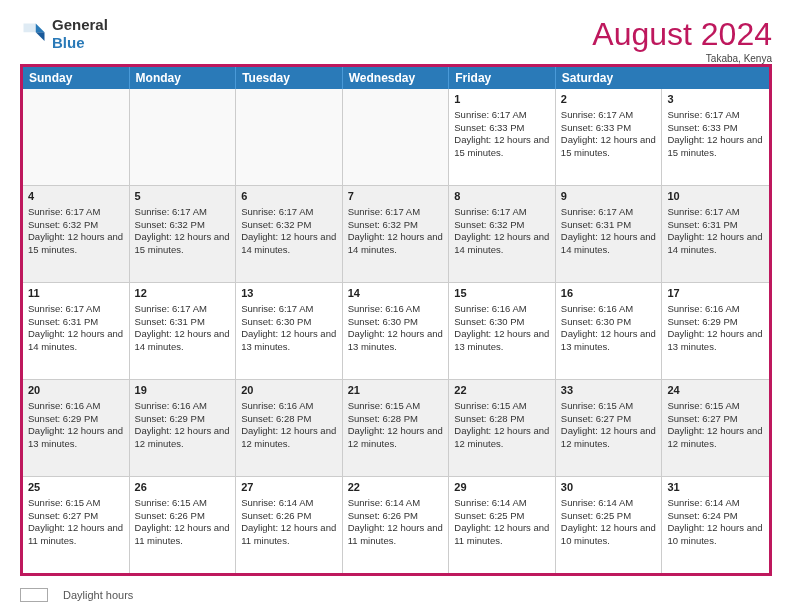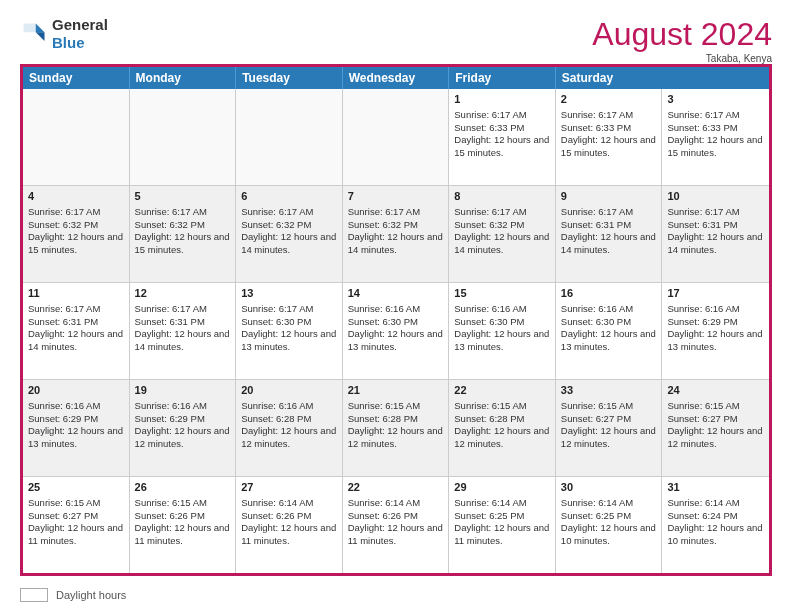--- a/index.html
+++ b/index.html
@@ -103,21 +103,21 @@
       font-weight: bold;
       color: #222;
       margin-bottom: 2px;
     }
     .footer {
       margin-top: 12px;
       font-size: 11px;
       color: #555;
       display: flex;
       align-items: center;
-      gap: 8px;
+      gap: 15px;
     }
     .footer-box {
       width: 28px;
       height: 14px;
       background: #fff;
       border: 1px solid #aaa;
       display: inline-block;
     }
   </style>
 </head>

